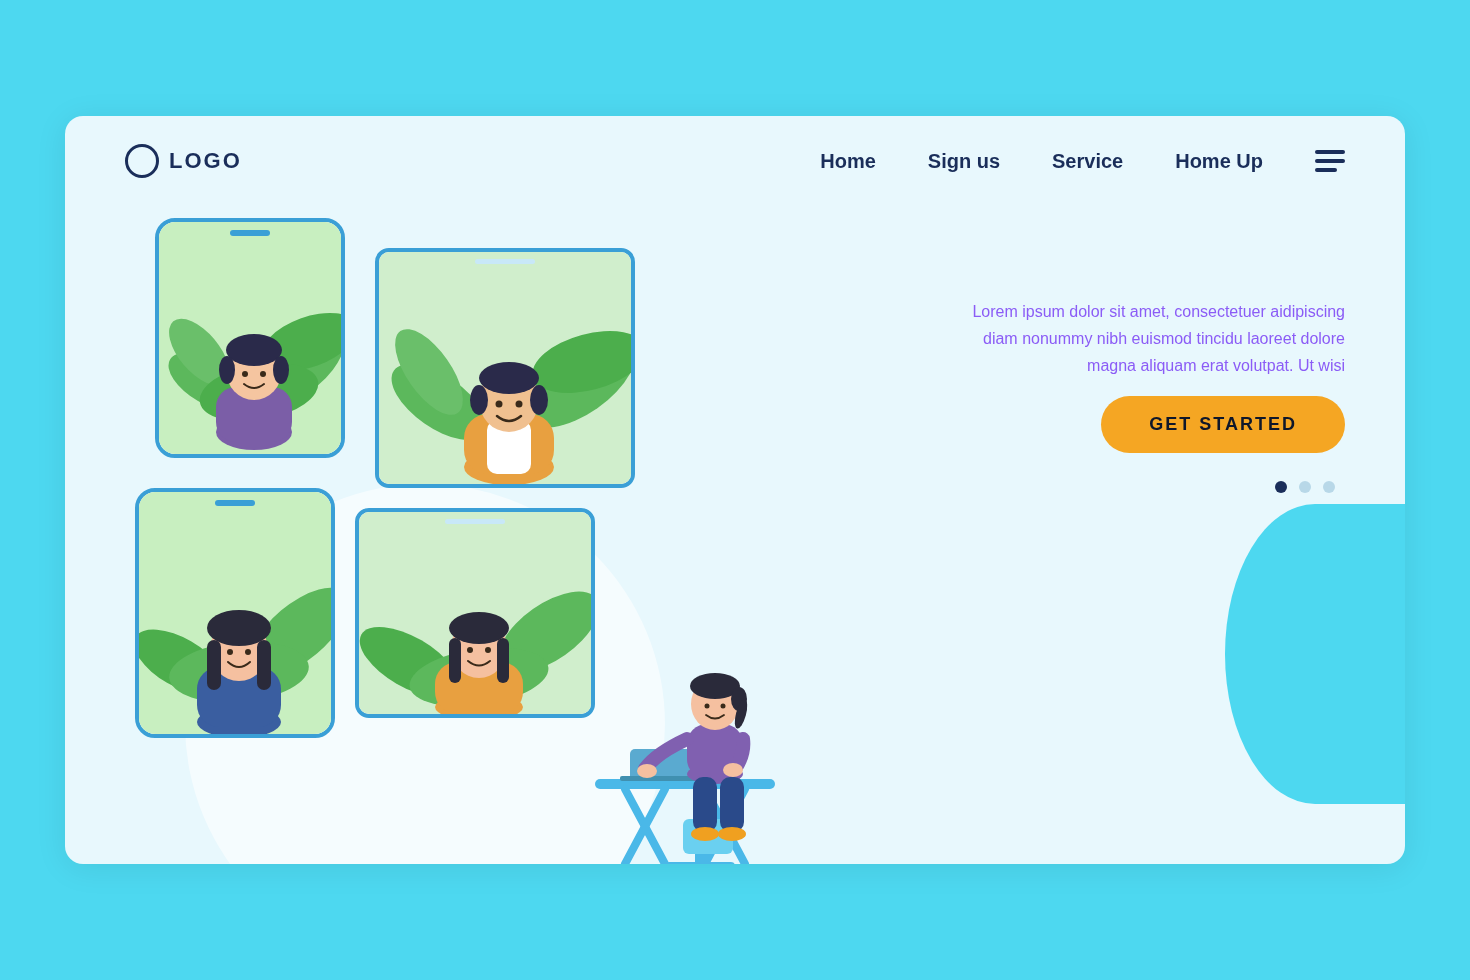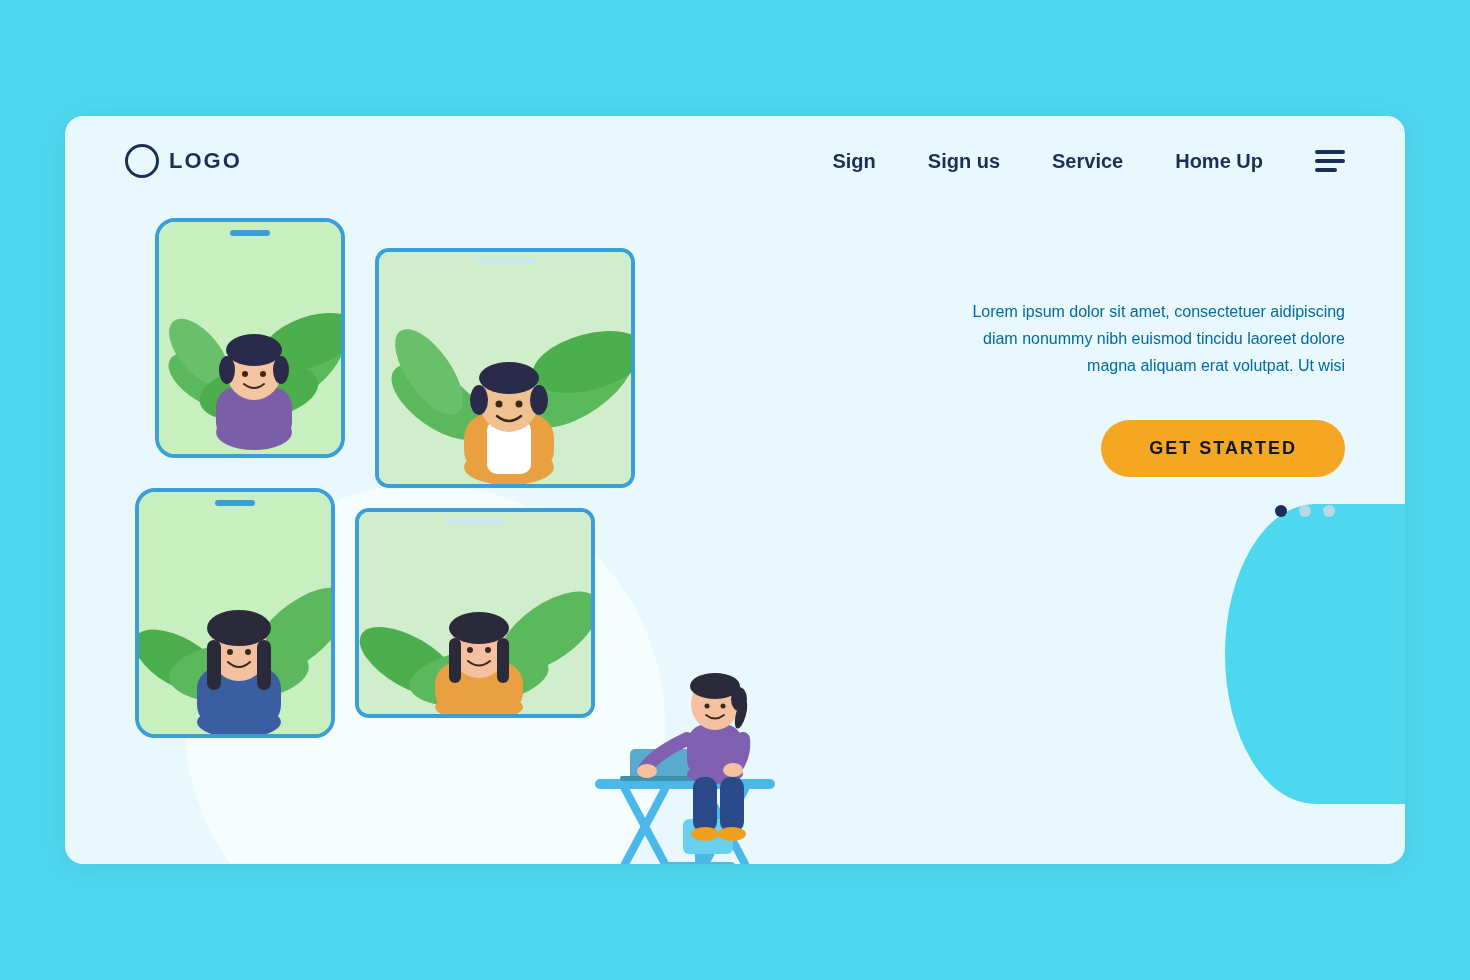--- a/index.html
+++ b/index.html
@@ -192,26 +192,26 @@
     .main-title {
       font-size: 64px;
       font-weight: 900;
       color: #1a2e5a;
       line-height: 1.1;
       letter-spacing: -1px;
       margin-bottom: 28px;
     }
     .main-desc {
       font-size: 16px;
-      color: #0369a1;
+      color: #8b5cf6;
       line-height: 1.7;
       text-align: right;
       max-width: 380px;
       margin-left: auto;
-      margin-bottom: 40px;
+      margin-bottom: 16px;
     }
     .cta-btn {
       display: block;
       margin-left: auto;
       background: #f5a623;
       color: #0f172a;
       font-size: 18px;
       font-weight: 800;
       letter-spacing: 2px;
       border: none;
@@ -244,21 +244,21 @@
 <div class="outer-frame">
   <div class="bg-circle-1"></div>
   <div class="bg-circle-2"></div>
 
   <nav class="navbar">
     <div class="logo-wrap">
       <div class="logo-circle"></div>
       <span class="logo-text">LOGO</span>
     </div>
     <ul class="nav-links">
-      <li><a>Sign</a></li>
+      <li><a>Home</a></li>
       <li><a>Sign us</a></li>
       <li><a>Service</a></li>
       <li><a>Home Up</a></li>
     </ul>
     <div class="hamburger">
       <span></span>
       <span></span>
       <span></span>
     </div>
   </nav>

